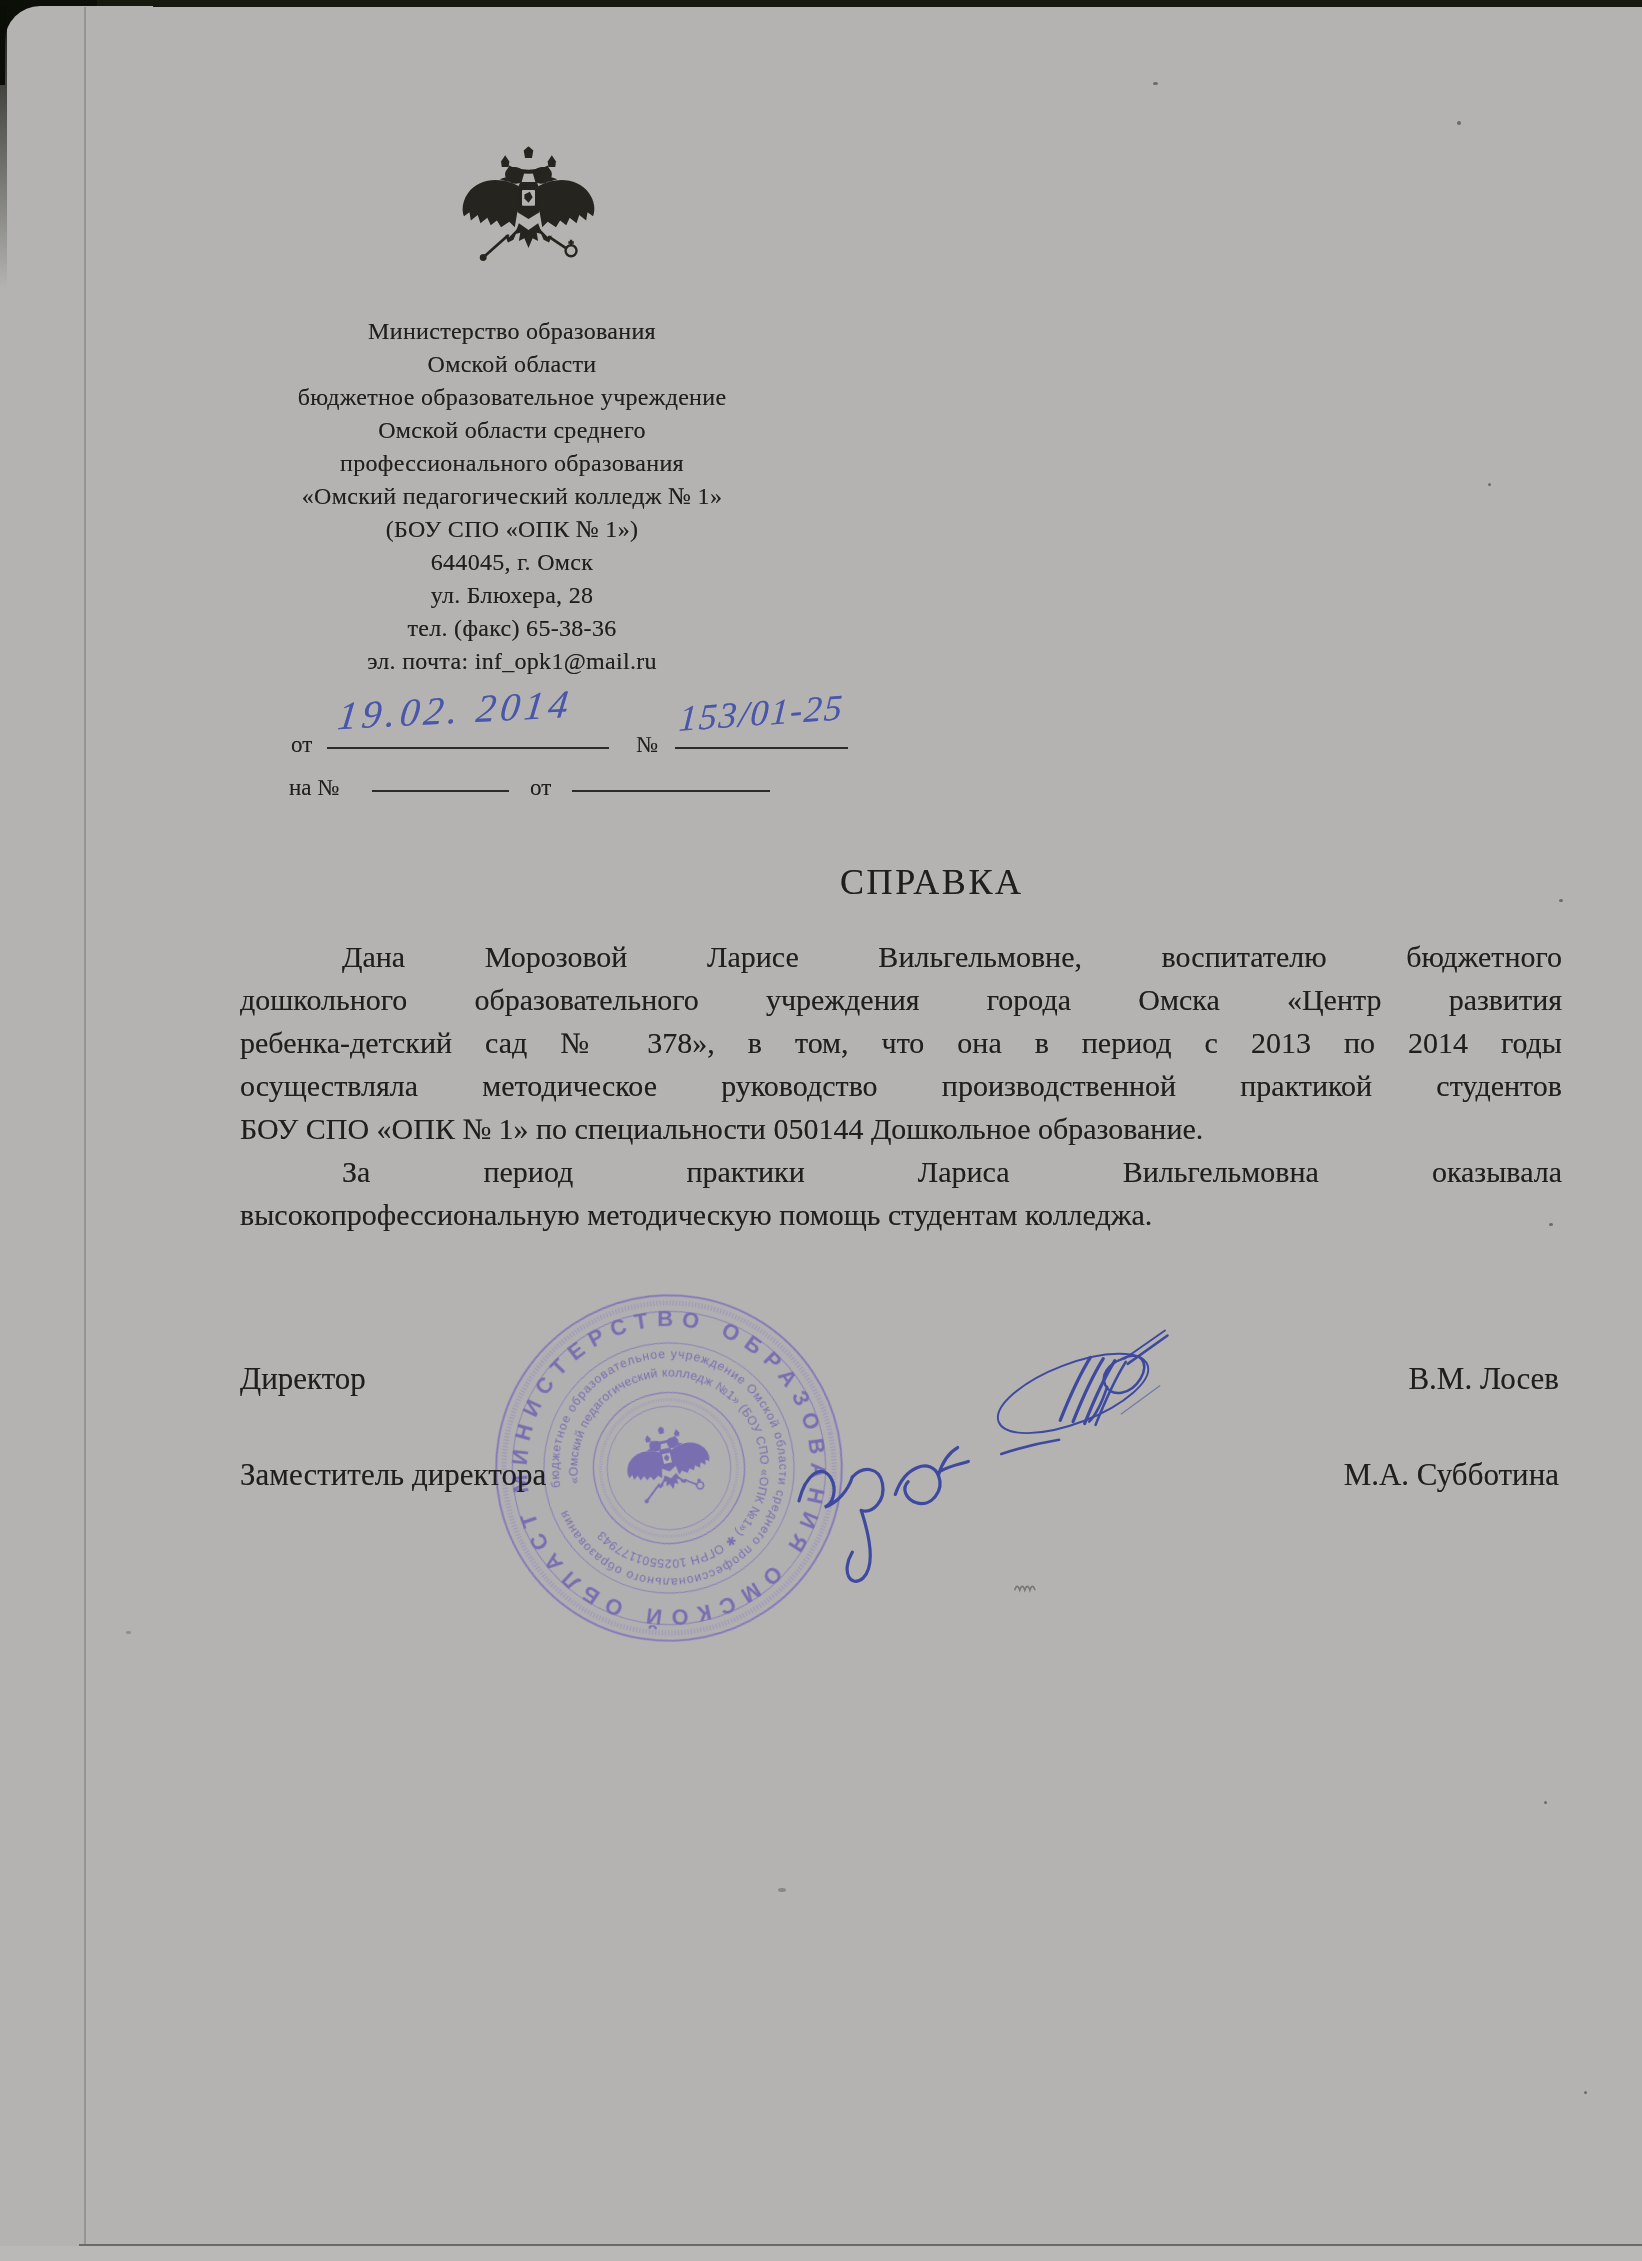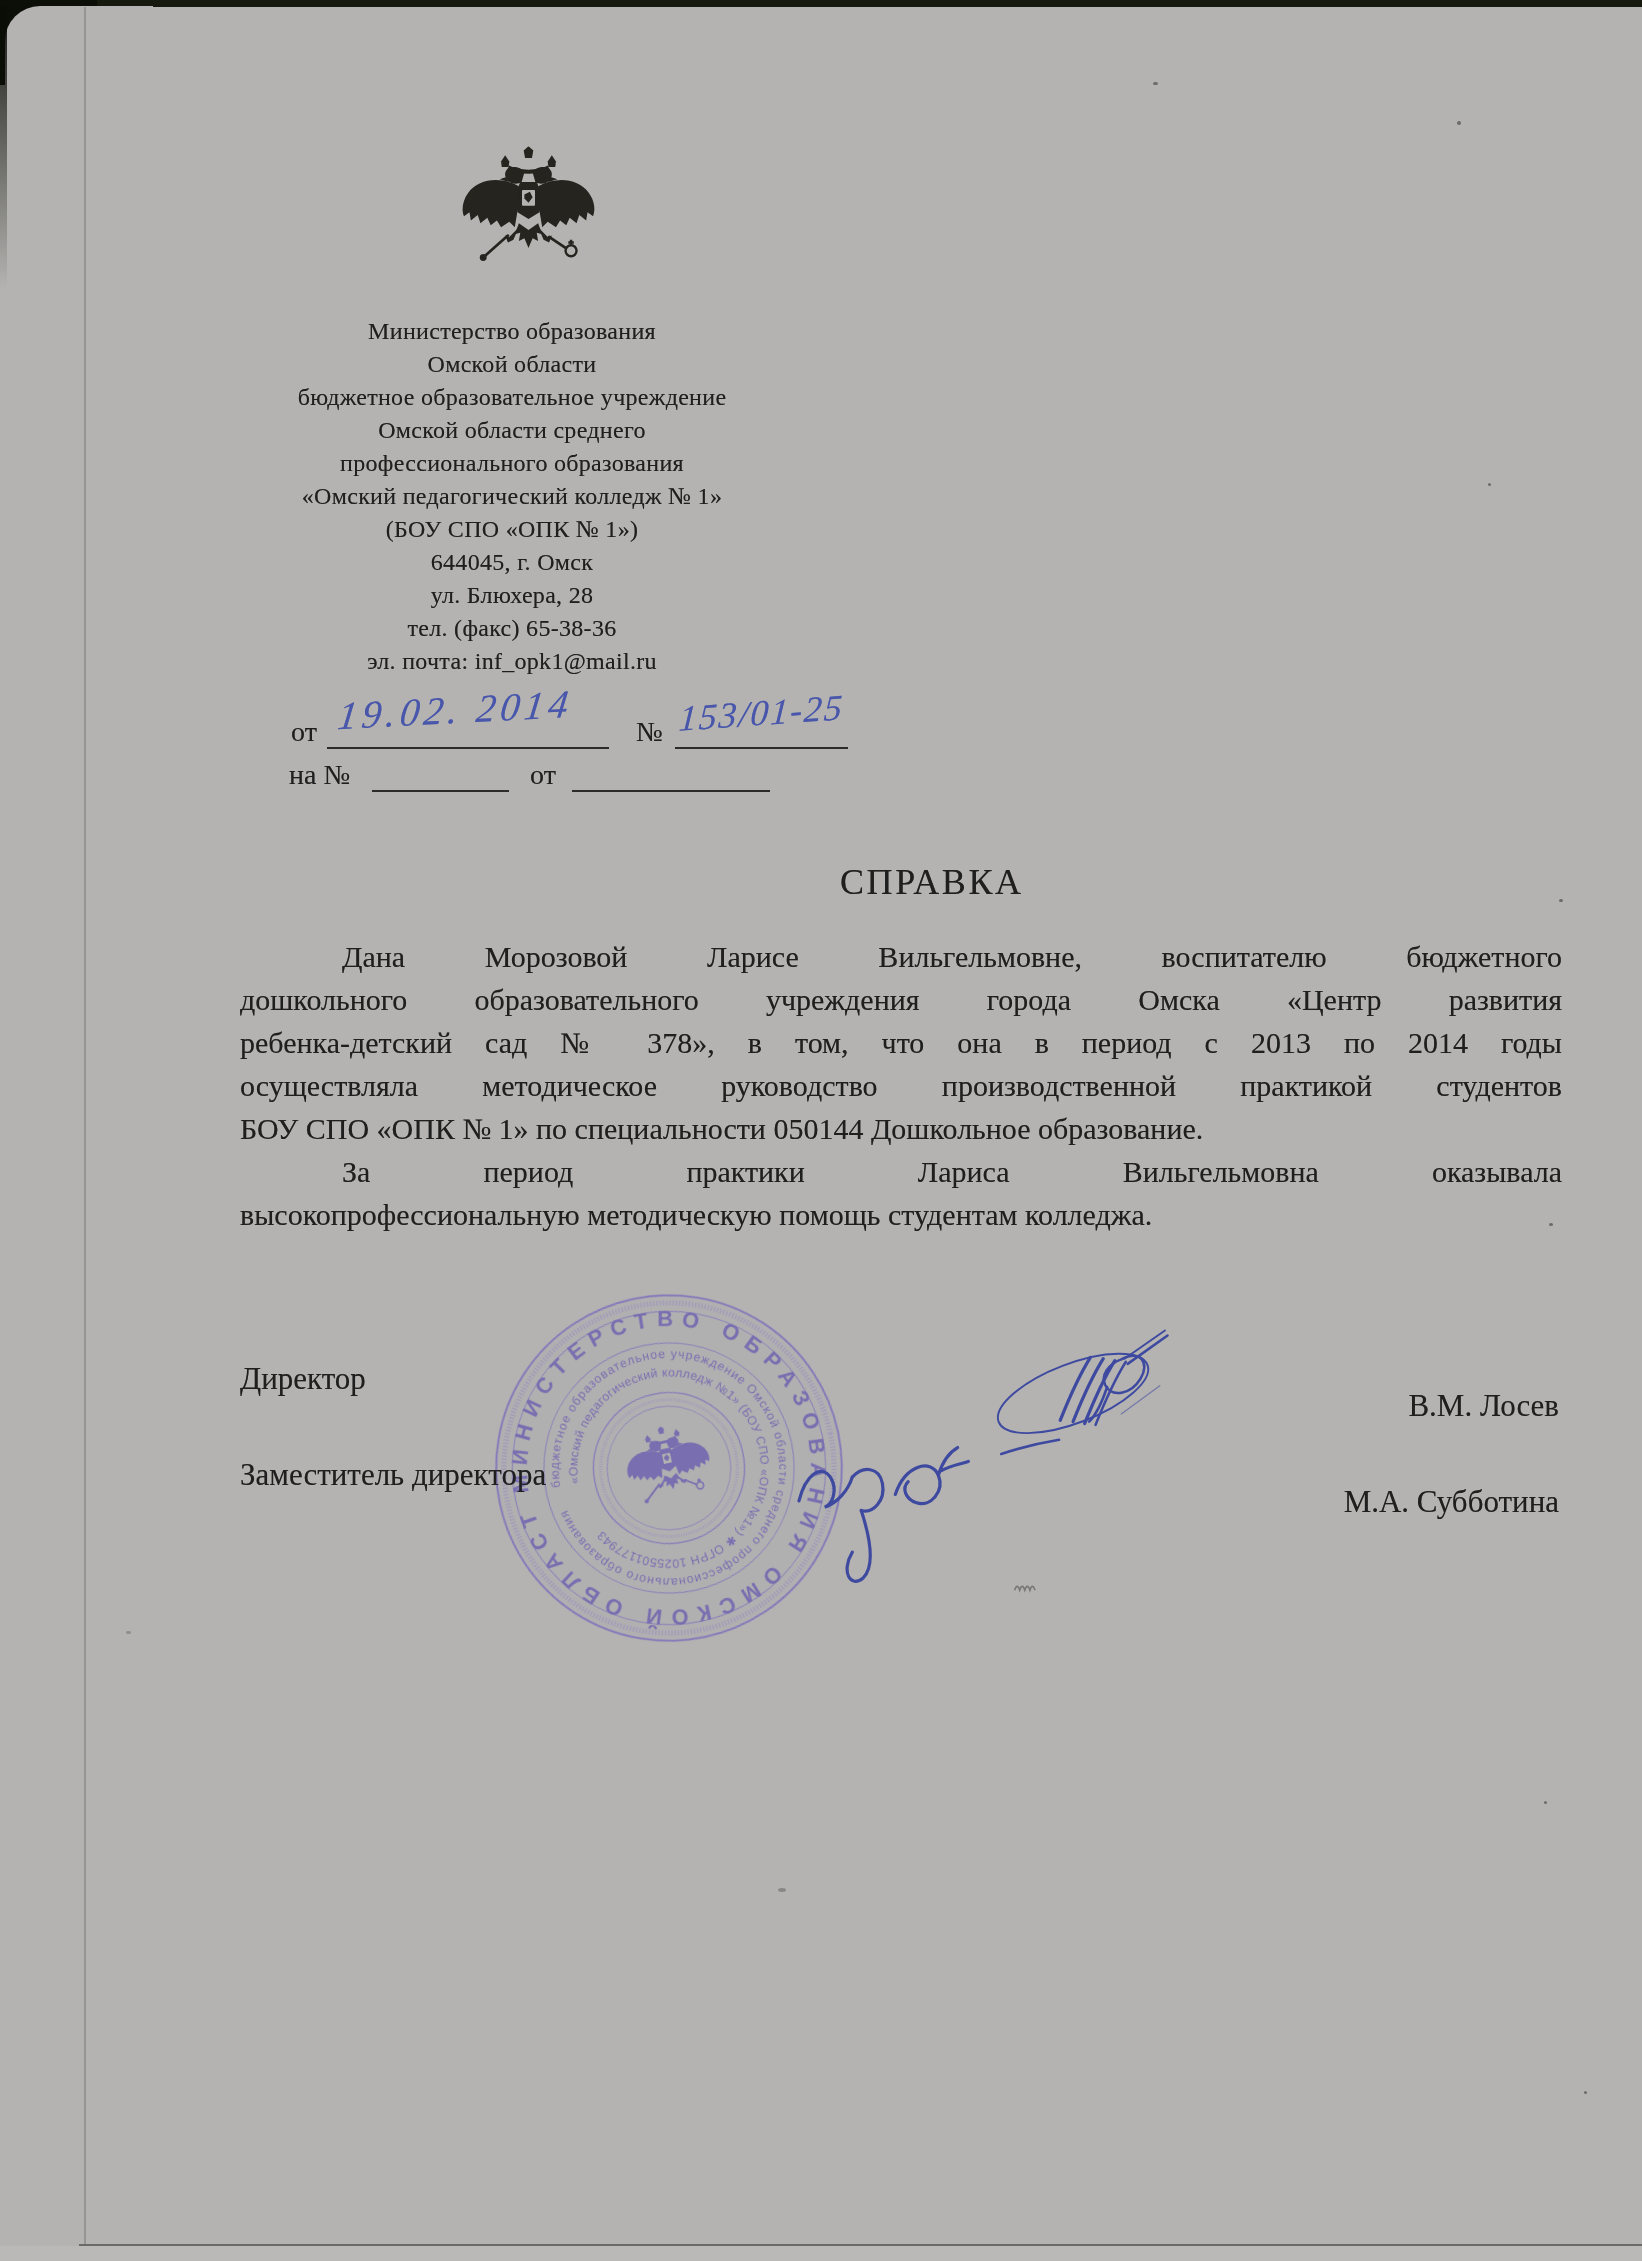--- a/index.html
+++ b/index.html
@@ -18,35 +18,35 @@
   .crease{left:84px;top:7px;width:1.9px;height:2237px;background:rgba(118,117,113,.5);}
   .bottom-line{left:79px;top:2244px;width:1564px;height:1.9px;background:rgba(45,45,42,.55);}
   .scan-bottom{left:0;top:2246px;width:1643px;height:15px;background:#bab9b7;}
   .speck{background:rgba(35,35,38,.5);border-radius:50%;}
   
   .emblem{left:453px;top:146px;width:151px;height:138px;color:#26241f;}
   .letterhead{left:190px;top:315px;width:644px;text-align:center;
     font-size:24px;line-height:33px;letter-spacing:0.3px;
     text-shadow:0 0 0.6px rgba(20,20,20,.45);}
   
-  .ref{font-size:28px;text-shadow:0 0 0.6px rgba(20,20,20,.4);}
+  .ref{font-size:23px;text-shadow:0 0 0.6px rgba(20,20,20,.4);margin-top:16px;}
   .rule{border-bottom:2.6px solid #2b2b2b;height:31px;}
   .hw{font-style:italic;color:#4856ab;font-family:"Liberation Serif",serif;
       text-shadow:0 0 0.6px rgba(70,86,171,.5);white-space:nowrap;}
   
   .doc-title{left:840px;top:861px;font-size:36px;letter-spacing:2.6px;
     text-shadow:0 0 0.6px rgba(20,20,20,.5);}
   .body-block{left:240px;top:935px;width:1322px;font-size:30px;line-height:43px;
     text-shadow:0 0 0.6px rgba(20,20,20,.45);}
   .jline{text-align:justify;text-align-last:justify;white-space:nowrap;}
   .nline{text-align:right;text-align-last:left;white-space:nowrap;}
   .indent{padding-left:102px;}
   
   .sig-label{font-size:31px;text-shadow:0 0 0.6px rgba(20,20,20,.45);}
-  .sig-name{font-size:31px;text-align:right;text-shadow:0 0 0.6px rgba(20,20,20,.45);margin-top:27px;}
+  .sig-name{font-size:31px;text-align:right;text-shadow:0 0 0.6px rgba(20,20,20,.45);}
   .ink{color:#3e49a0;}
   .stamp-wrap{left:482px;top:1281px;width:374px;height:374px;
     transform:rotate(-12deg);opacity:.82;filter:blur(0.3px);}
   .stamp-text{font-family:"Liberation Sans",sans-serif;fill:#6b5fb0;}
   .gray-squiggle{left:1013px;top:1580px;}
 </style>
 </head>
 <body>
 
 <svg width="0" height="0" style="position:absolute" aria-hidden="true">

